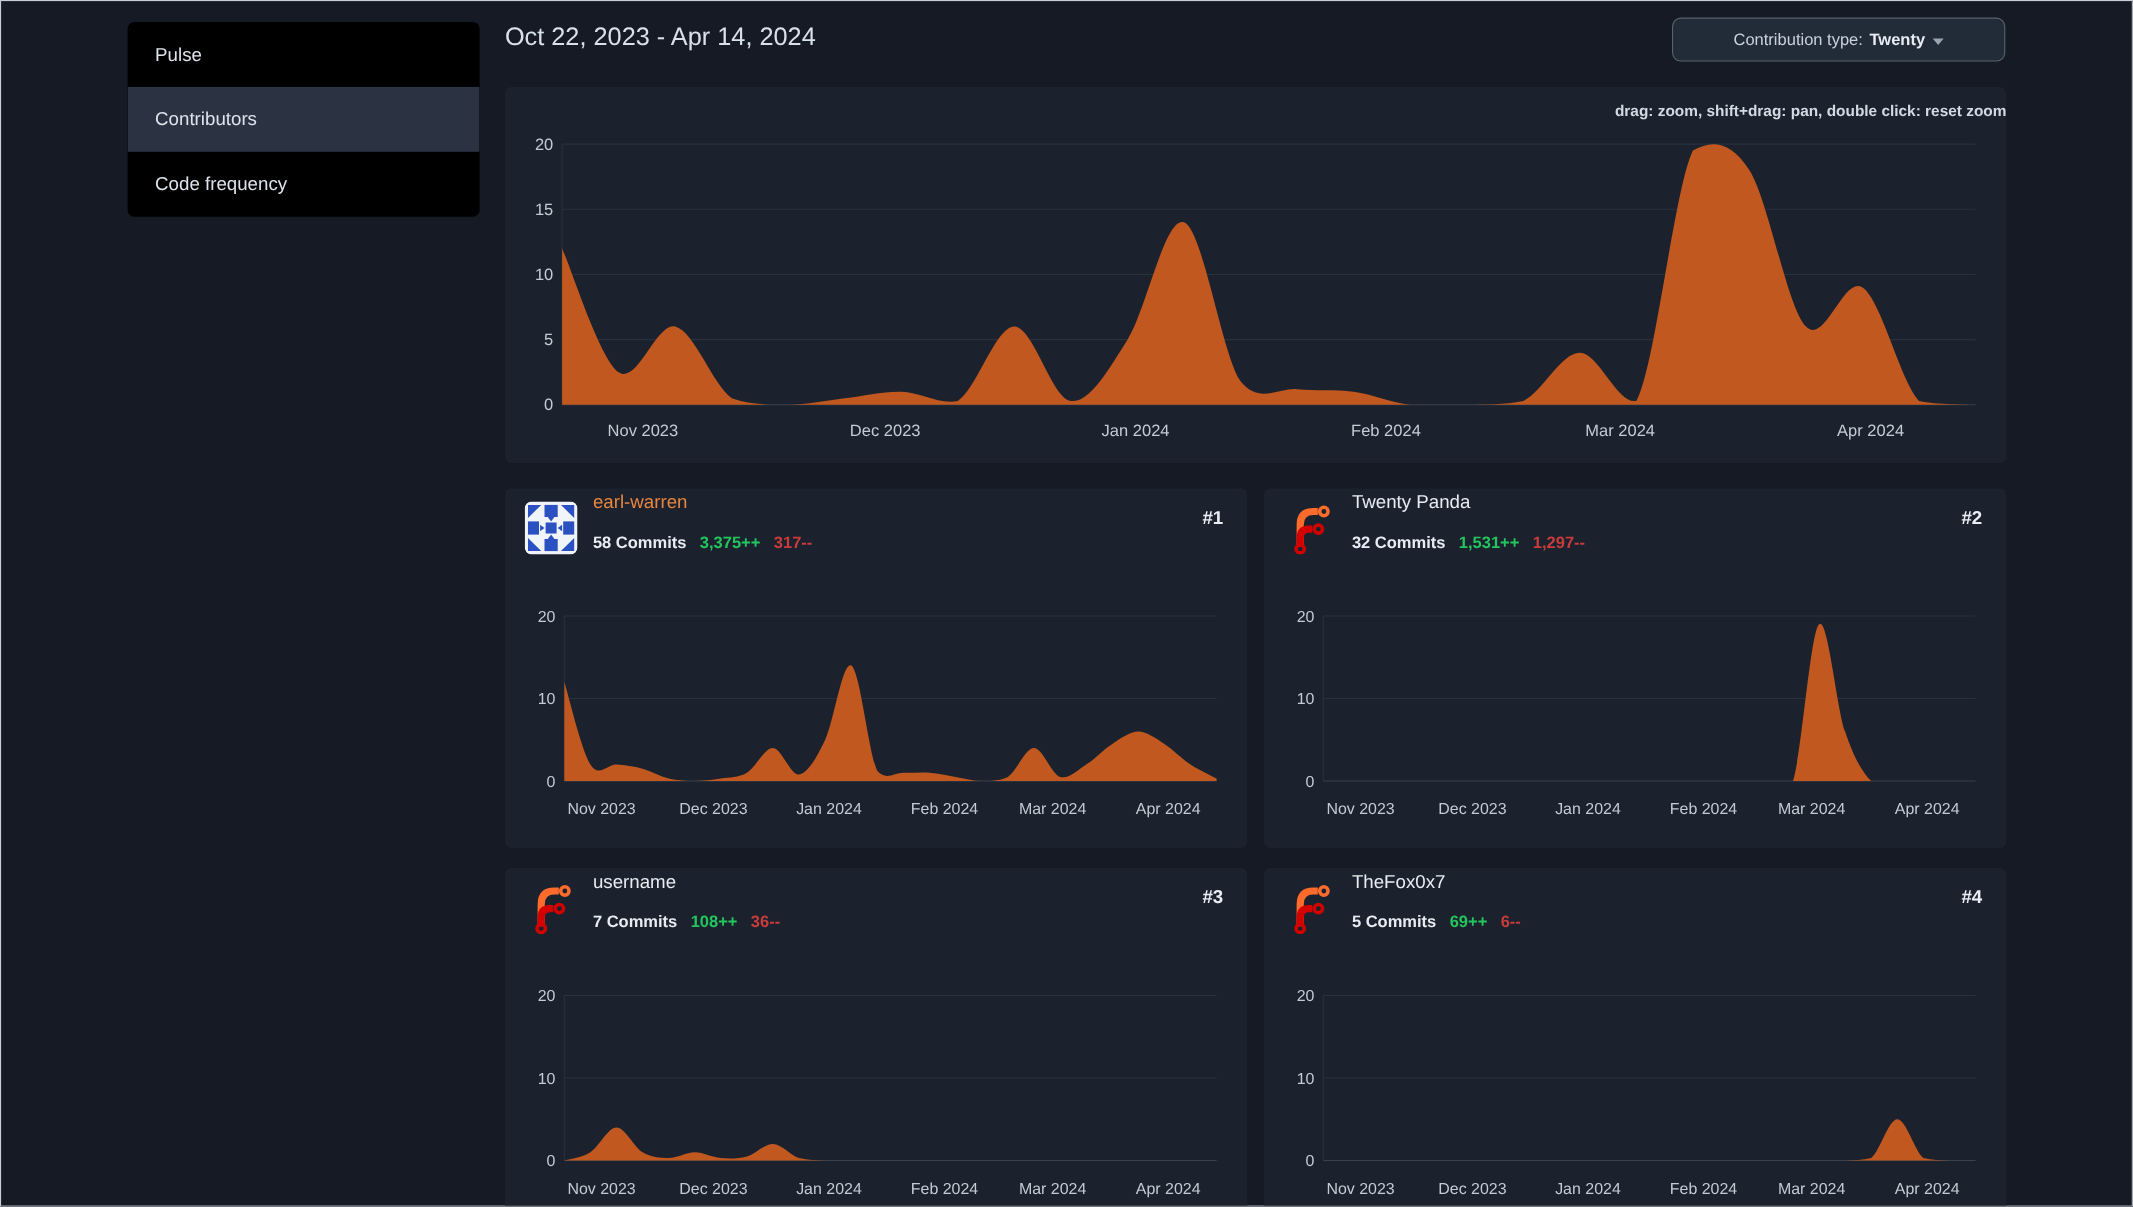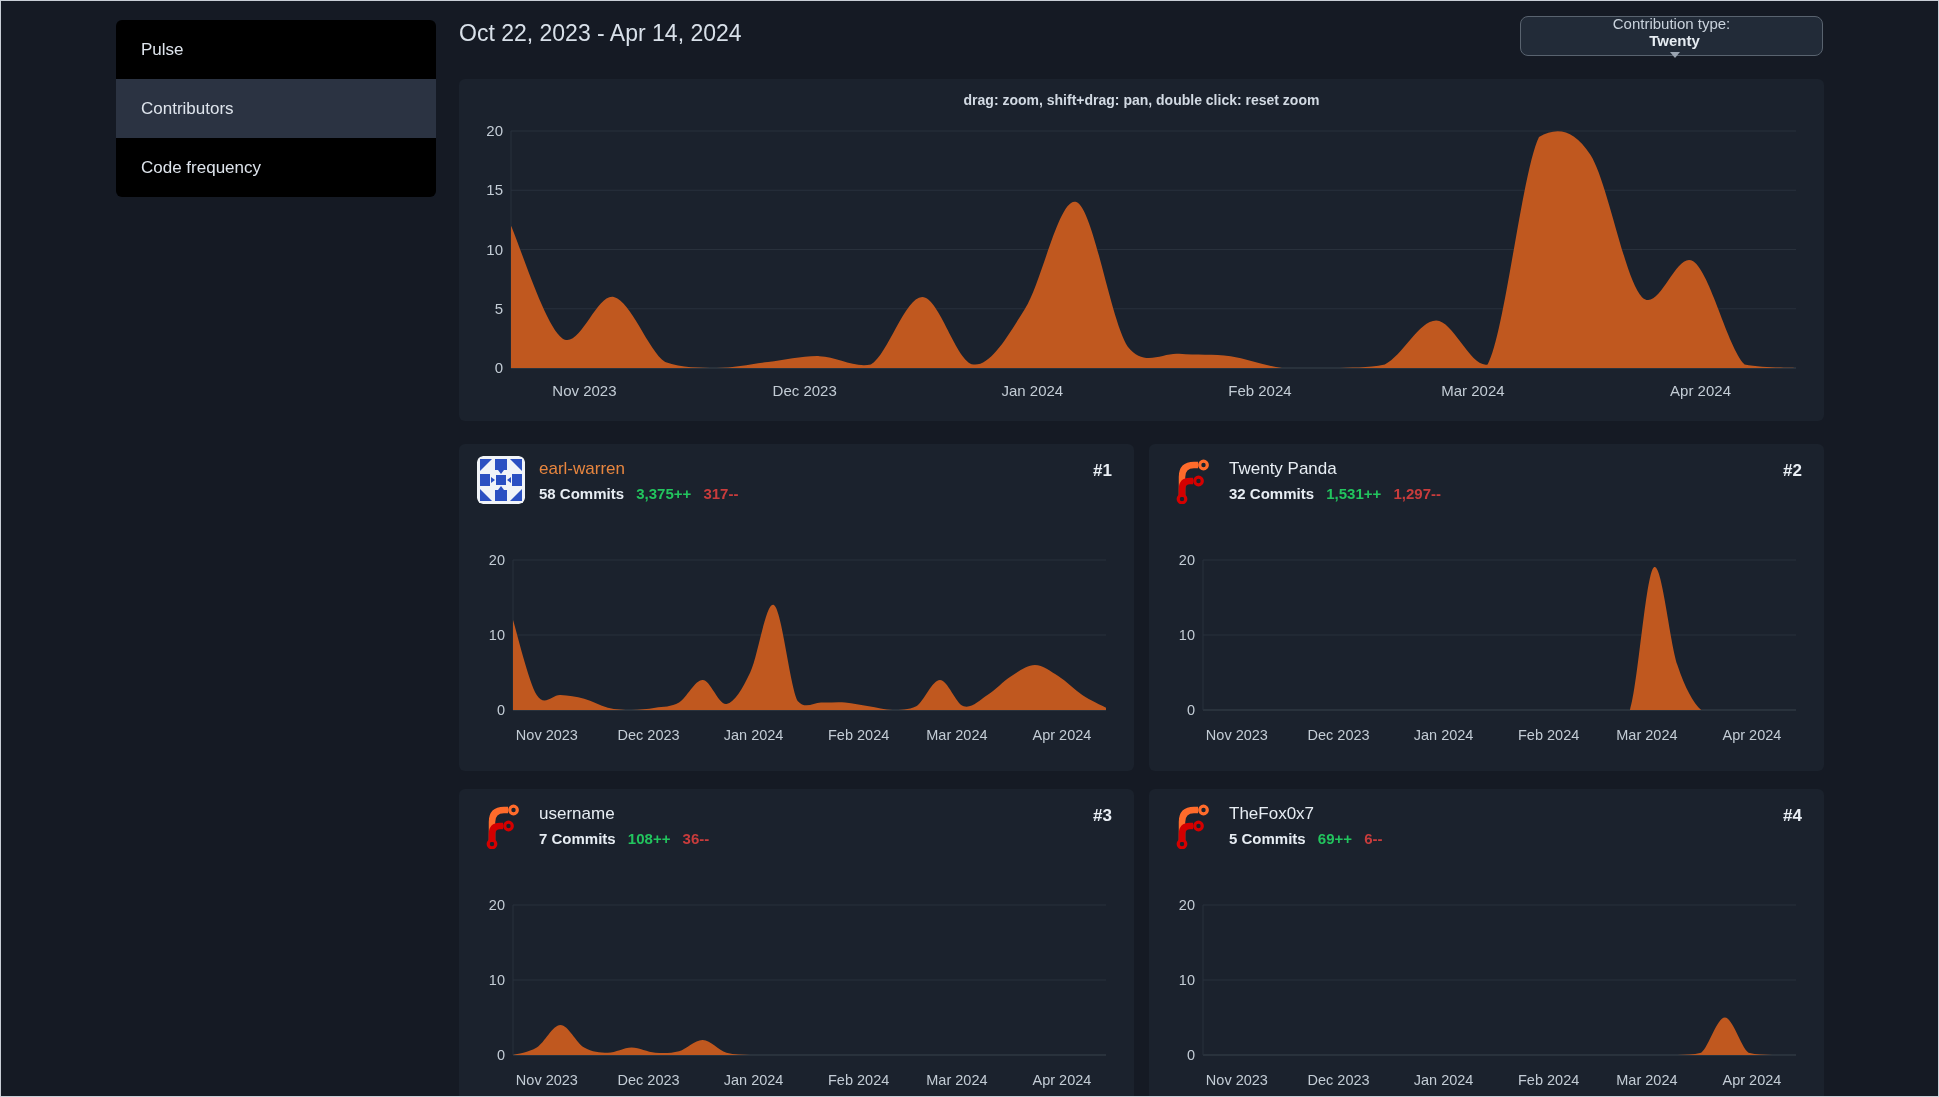--- a/index.html
+++ b/index.html
@@ -21,45 +21,45 @@
   .side-item.active { background:#2b3342; }
   
   .date-range {
     position:absolute; left:458px; top:19px;
     font-size:23px; color:#d8e0e9; font-weight:400;text-align:center;
   }
   .type-btn {
     position:absolute; left:1519px; top:15px; width:303px; height:40px;
     background:#222b38; border:1px solid #59636f; border-radius:8px;
     display:flex; align-items:center; justify-content:center;
-    font-size:15px; color:#c9d2dc; cursor:pointer;flex-direction:column;
+    font-size:15px; color:#c9d2dc; cursor:pointer;
   }
   .type-btn b { color:#e6ecf2; margin-left:6px; }
   .caret {
     width:0; height:0; margin-left:7px; margin-top:3px;
     border-left:5px solid transparent; border-right:5px solid transparent;
     border-top:6px solid #9aa4b1;
   }
   
   .main-panel {
     position:absolute; left:458px; top:78px; width:1365px; height:342px;
     background:#1b222d; border-radius:6px;
   }
   .hint {
-    padding-top:13px; text-align:center;
+    padding-top:13px; text-align:right;
     font-size:14px; font-weight:bold; color:#d2dae3;
   }
   .main-panel svg { position:absolute; left:0; top:40px; }
   
   .card {
     position:absolute; width:675px; height:327px;
     background:#1b222d; border-radius:6px; overflow:hidden;
   }
   .card .avatar { position:absolute; left:18px; top:12px; width:48px; height:48px; border-radius:6px; }
-  .card .c-name { position:absolute; left:80px; top:15px; font-size:17px; color:#e7edf3; text-decoration:none; cursor:pointer; }
+  .card .c-name { position:absolute; left:80px; top:3px; font-size:17px; color:#e7edf3; text-decoration:none; cursor:pointer; }
   .card .c-stats { position:absolute; left:80px; top:41px; font-size:15px; font-weight:bold; color:#e7edf3; }
   .card .c-stats .add { color:#22c55e; margin-left:8px; }
   .card .c-stats .del { color:#c93c3c; margin-left:8px; }
   .card .rank { position:absolute; right:22px; top:17px; font-size:17px; font-weight:bold; color:#e9eef4; }
   .card svg.chart { position:absolute; left:0; top:80px; }
   svg text { font-family:"Liberation Sans","DejaVu Sans",sans-serif; }
 </style>
 </head>
 <body>
 

